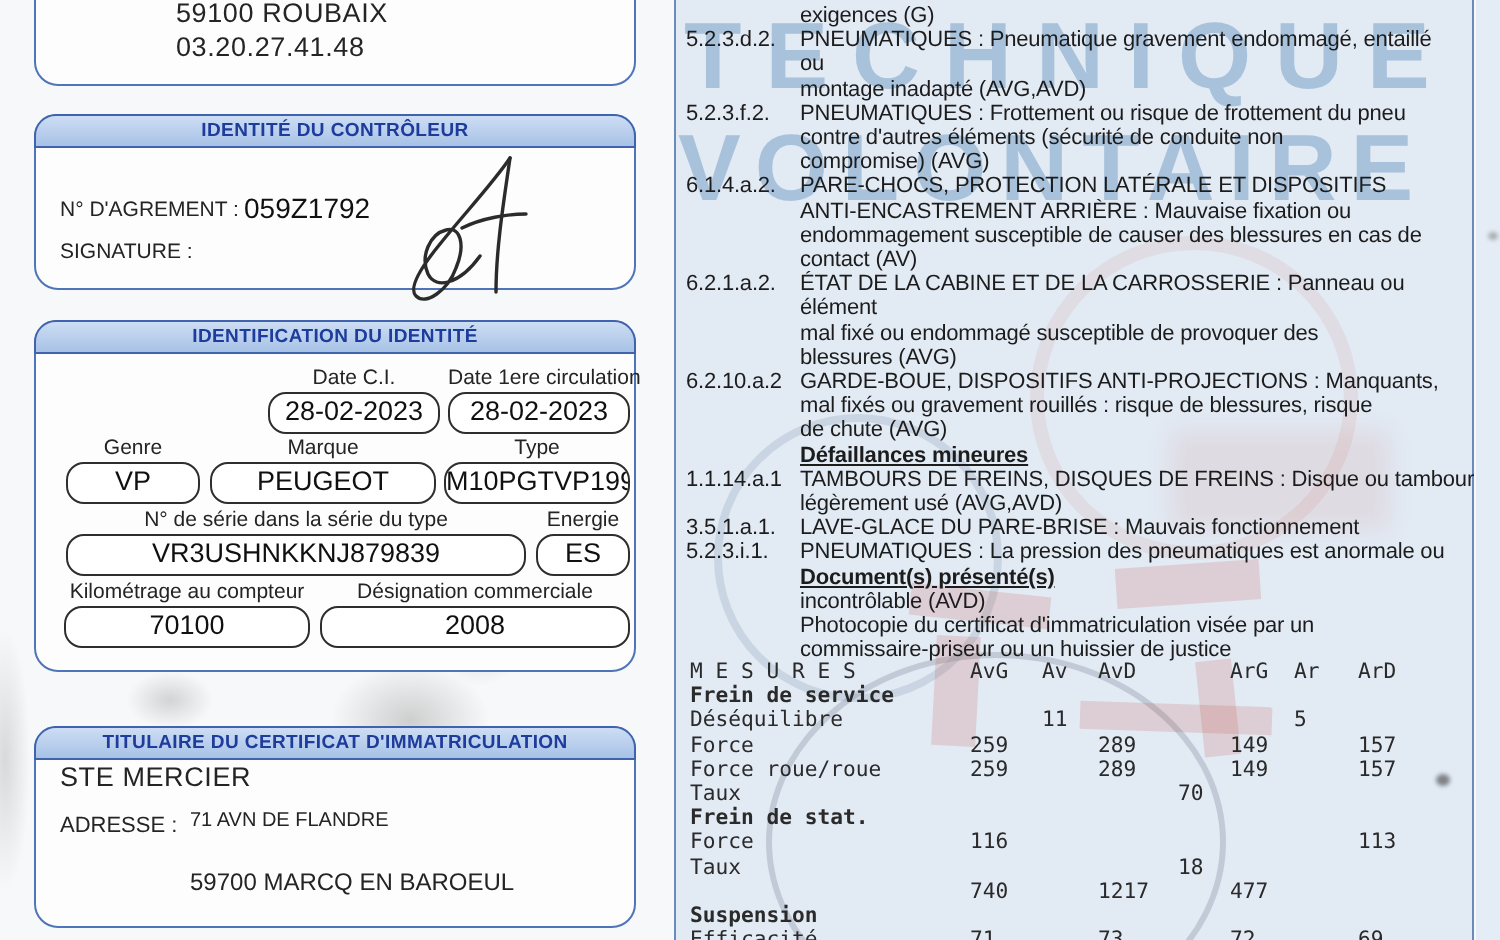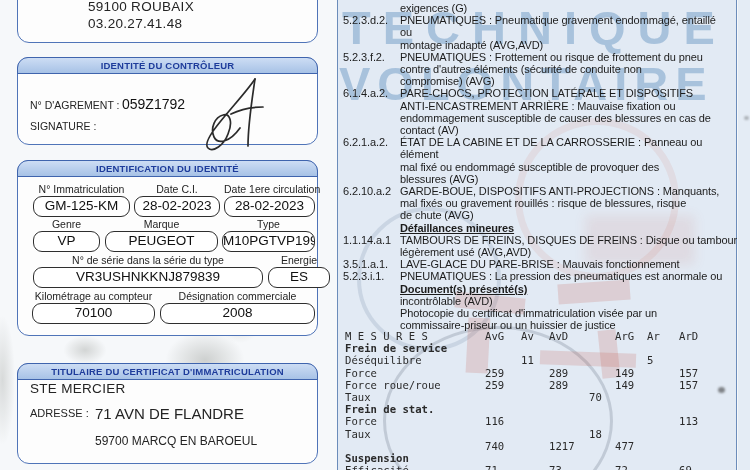--- a/index.html
+++ b/index.html
@@ -118,24 +118,20 @@
   <div class="small-label" style="left:30px; top:120px;">SIGNATURE :</div>
   <svg id="signature" width="82" height="80" viewBox="0 0 82 80">
     <path d="M58 3 C50 15 35 31 23 46 C14 57 7 68 11 72 C16 77 27 69 31 58 C36 46 33 37 26 39 C18 41 13 52 17 61 C21 69 33 66 43 52"></path>
     <path d="M58 3 C55 24 51 48 51 70"></path>
     <path d="M34 38 C44 33 57 31 66 31"></path>
   </svg>
 
   <div class="box" style="top:160px; height:176px;">
     <div class="box-header">IDENTIFICATION DU IDENTITÉ</div>
   </div>
-  <div class="fgroup" style="left:33px;  top:196px; width:97px;">
-    <div class="flabel">N° Immatriculation</div>
-    <div class="fpill">GM-125-KM</div>
-  </div>
   <div class="fgroup" style="left:134px; top:196px; width:86px;">
     <div class="flabel">Date C.I.</div>
     <div class="fpill">28-02-2023</div>
   </div>
   <div class="fgroup" style="left:224px; top:196px; width:91px;">
     <div class="flabel">Date 1ere circulation</div>
     <div class="fpill">28-02-2023</div>
   </div>
   <div class="fgroup" style="left:33px;  top:231px; width:67px;">
     <div class="flabel">Genre</div>
@@ -146,39 +142,39 @@
     <div class="fpill">PEUGEOT</div>
   </div>
   <div class="fgroup" style="left:222px; top:231px; width:93px;">
     <div class="flabel">Type</div>
     <div class="fpill">M10PGTVP199</div>
   </div>
   <div class="fgroup" style="left:33px;  top:267px; width:230px;">
     <div class="flabel">N° de série dans la série du type</div>
     <div class="fpill">VR3USHNKKNJ879839</div>
   </div>
-  <div class="fgroup" style="left:268px; top:267px; width:62px;">
+  <div class="fgroup" style="left:268px; top:267px; width:47px;">
     <div class="flabel">Energie</div>
     <div class="fpill">ES</div>
   </div>
   <div class="fgroup" style="left:32px;  top:303px; width:123px;">
     <div class="flabel">Kilométrage au compteur</div>
     <div class="fpill">70100</div>
   </div>
   <div class="fgroup" style="left:160px; top:303px; width:155px;">
     <div class="flabel">Désignation commerciale</div>
     <div class="fpill">2008</div>
   </div>
 
   <div class="box" style="top:363px; height:101px;">
     <div class="box-header">TITULAIRE DU CERTIFICAT D'IMMATRICULATION</div>
   </div>
   <div class="addr-line" style="left:30px; top:381px;">STE MERCIER</div>
   <div class="small-label" style="left:30px; top:407px; font-size:11px;">ADRESSE :</div>
-  <div class="small-label" style="left:95px; top:405px; font-size:15px;">71 AVN DE FLANDRE</div>
+  <div class="small-label" style="left:95px; top:405px; font-size:10px;">71 AVN DE FLANDRE</div>
   <div class="small-label" style="left:95px; top:434px; font-size:12px;">59700 MARCQ EN BAROEUL</div>
 
   <div id="defects">
       <div class="rline">
         <span class="rcode"></span>
         <span class="rtext">exigences (G)</span>
       </div>
       <div class="rline">
         <span class="rcode">5.2.3.d.2.</span>
         <span class="rtext">PNEUMATIQUES : Pneumatique gravement endommagé, entaillé</span>

